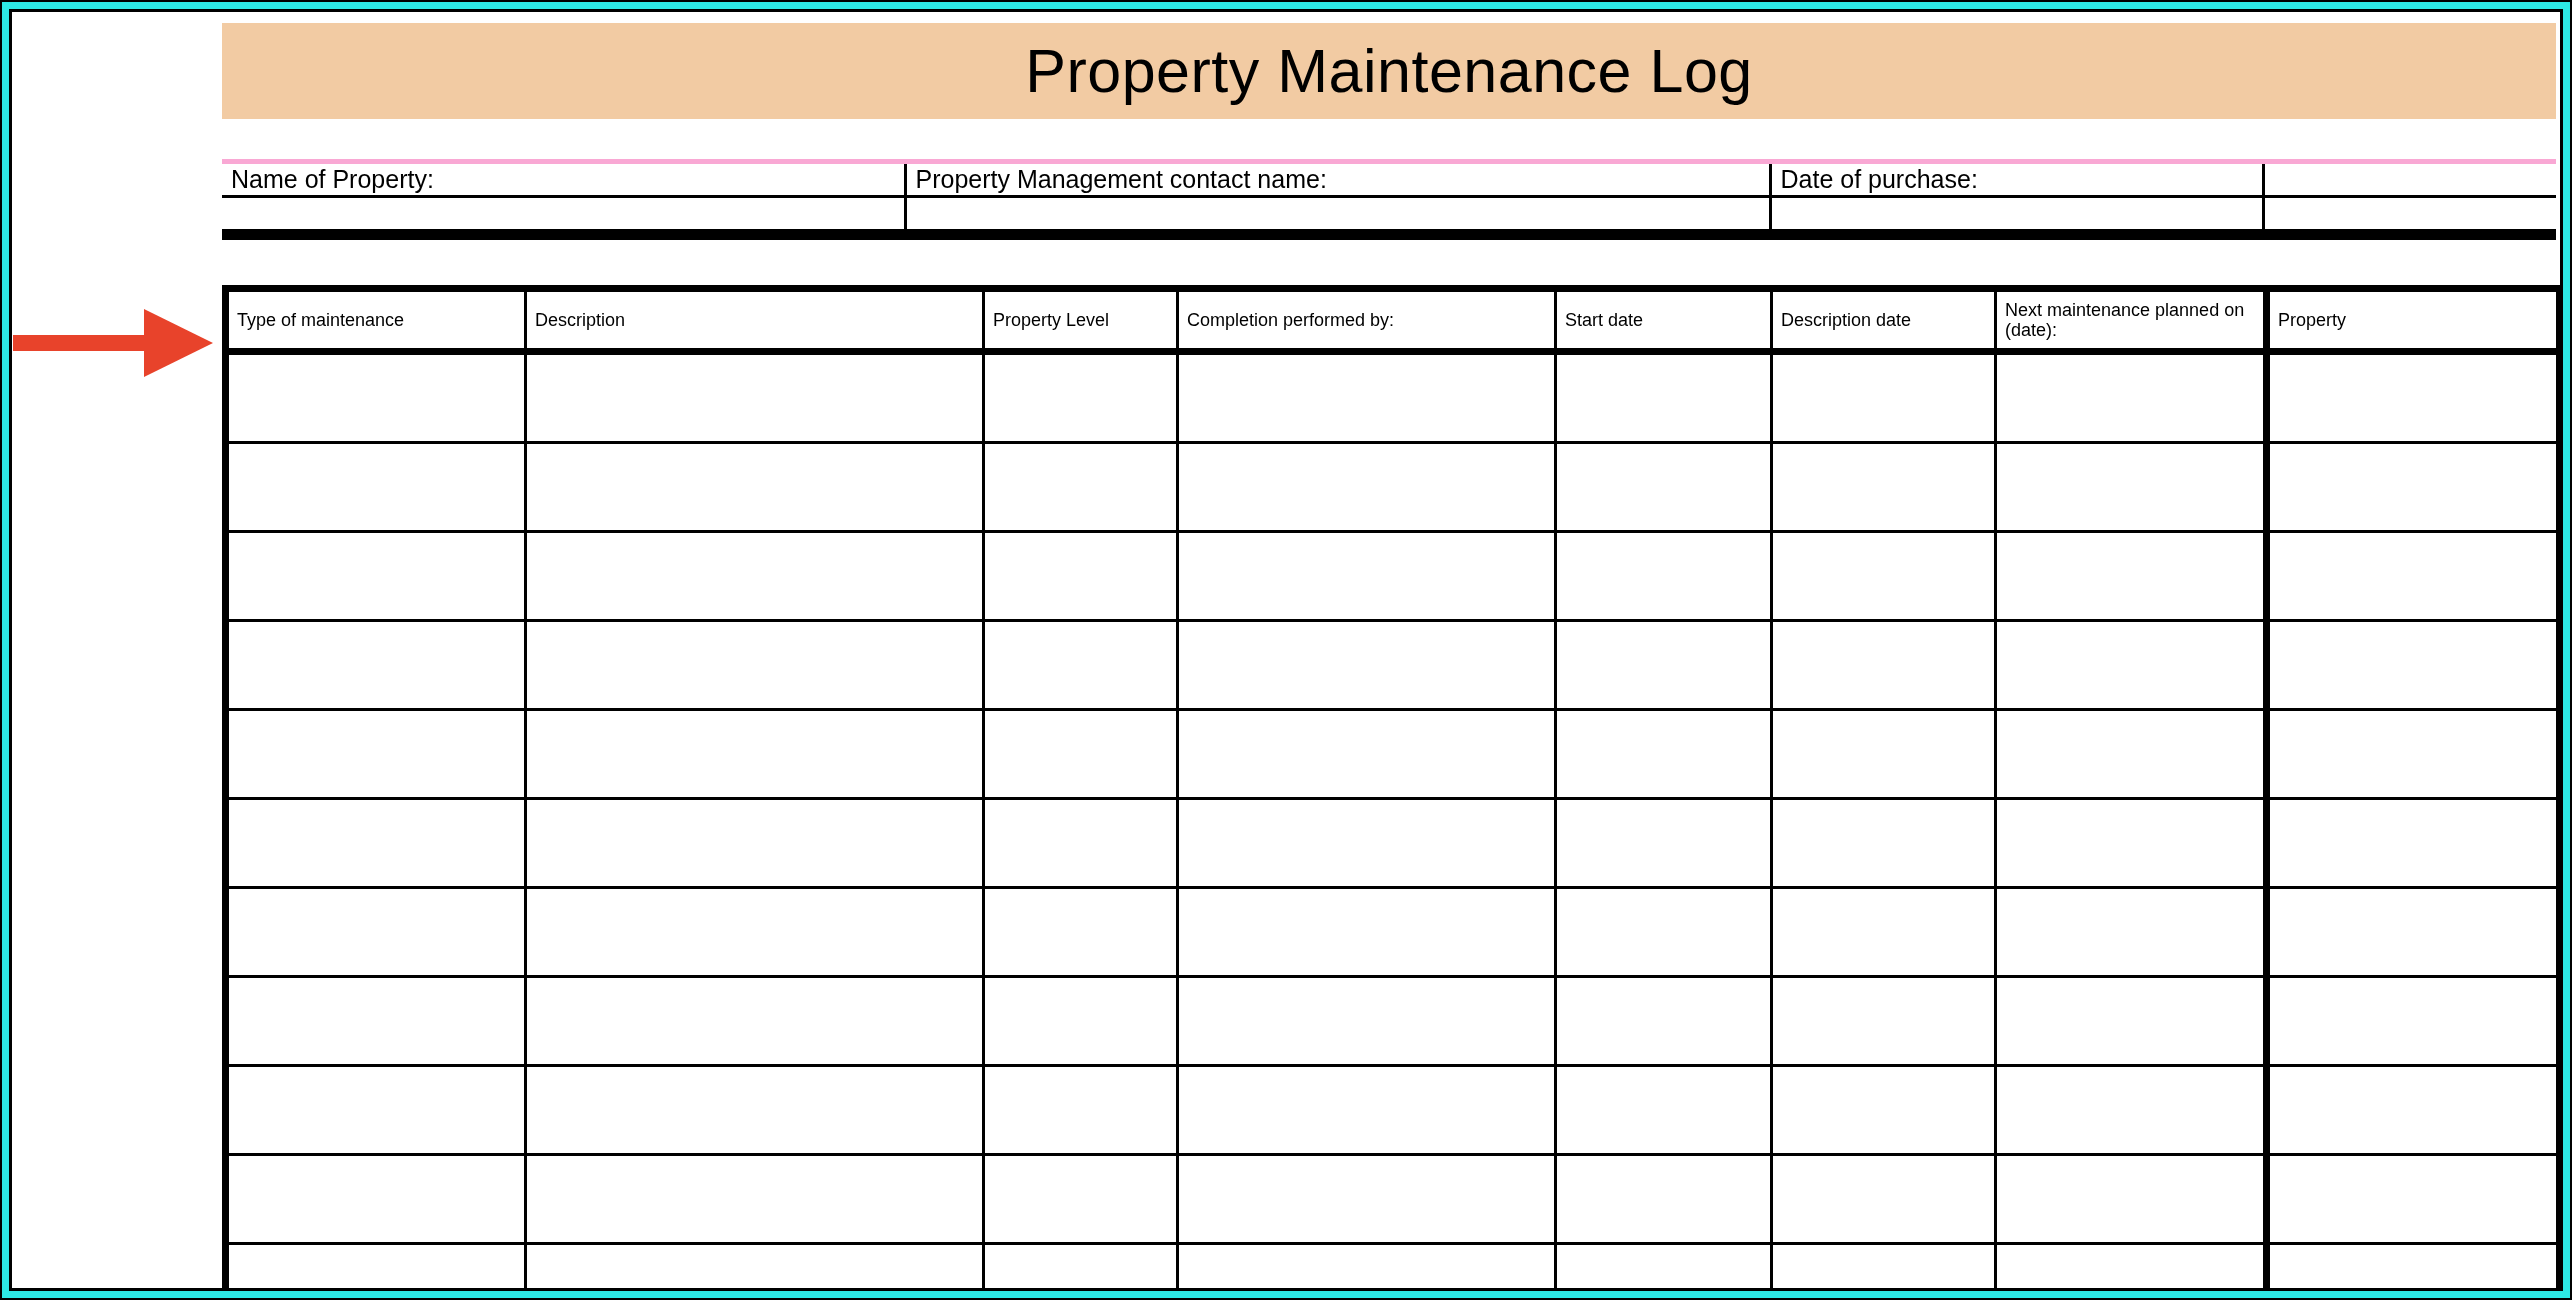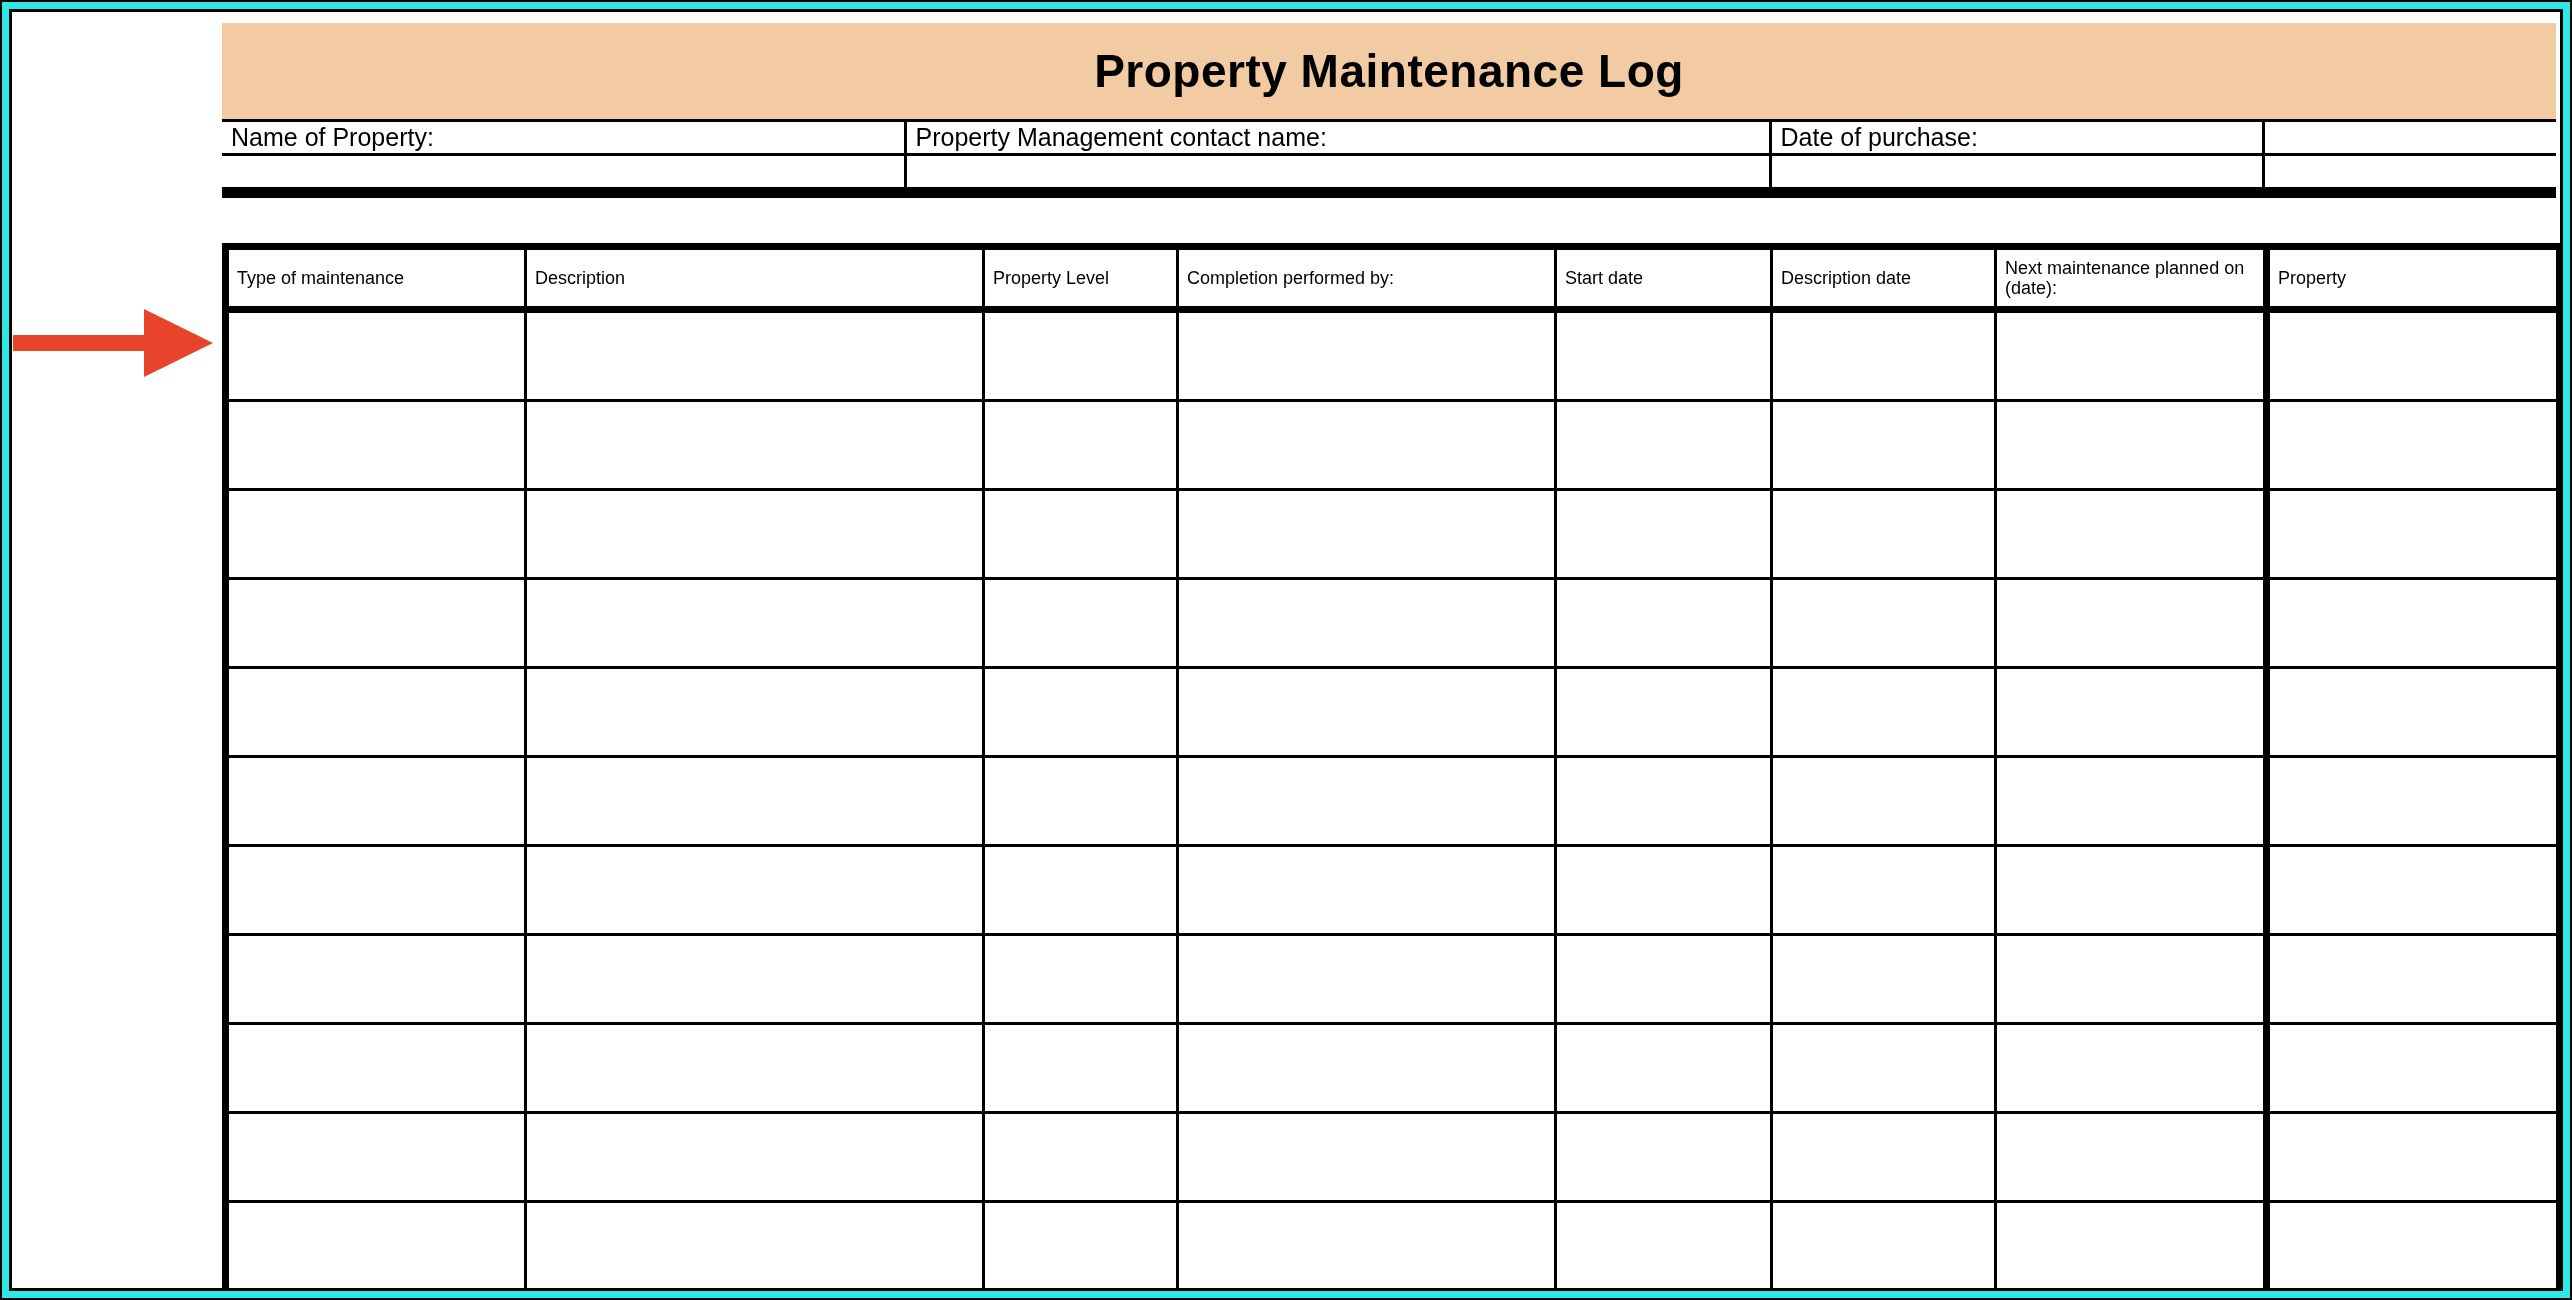--- a/index.html
+++ b/index.html
@@ -22,27 +22,27 @@
   }
 
   .sheet { position: absolute; left: 222px; top: 23px; width: 2334px; z-index: 1; }
 
   .banner {
     height: 96px;
     background: var(--banner-peach, #F2CBA3);
     display: flex; align-items: center; justify-content: center;
   }
   .banner h1 {
-    margin: 0; font-size: 46px; font-weight: bold; letter-spacing: 0.5px;
+    margin: 0; font-size: 61px; font-weight: normal; letter-spacing: 0.5px;
   }
 
   table { border-collapse: collapse; table-layout: fixed; width: 2334px; }
 
   
-  .info-table { border-top: 1px solid #f9a8d4; }
+  .info-table { border-top: 5px solid #f9a8d4; margin-top: 40px; }
   .info-table td {
     height: 31px;
     border-top: 3px solid #000; border-bottom: 3px solid #000;
     font-size: 25px; padding: 0 6px 0 9px; vertical-align: middle;
     overflow: hidden; white-space: nowrap;
   }
   .info-table td + td { border-left: 3px solid #000; }
   .info-table col.c1 { width: 683px; }
   .info-table col.c2 { width: 865px; }
   .info-table col.c3 { width: 493px; }

